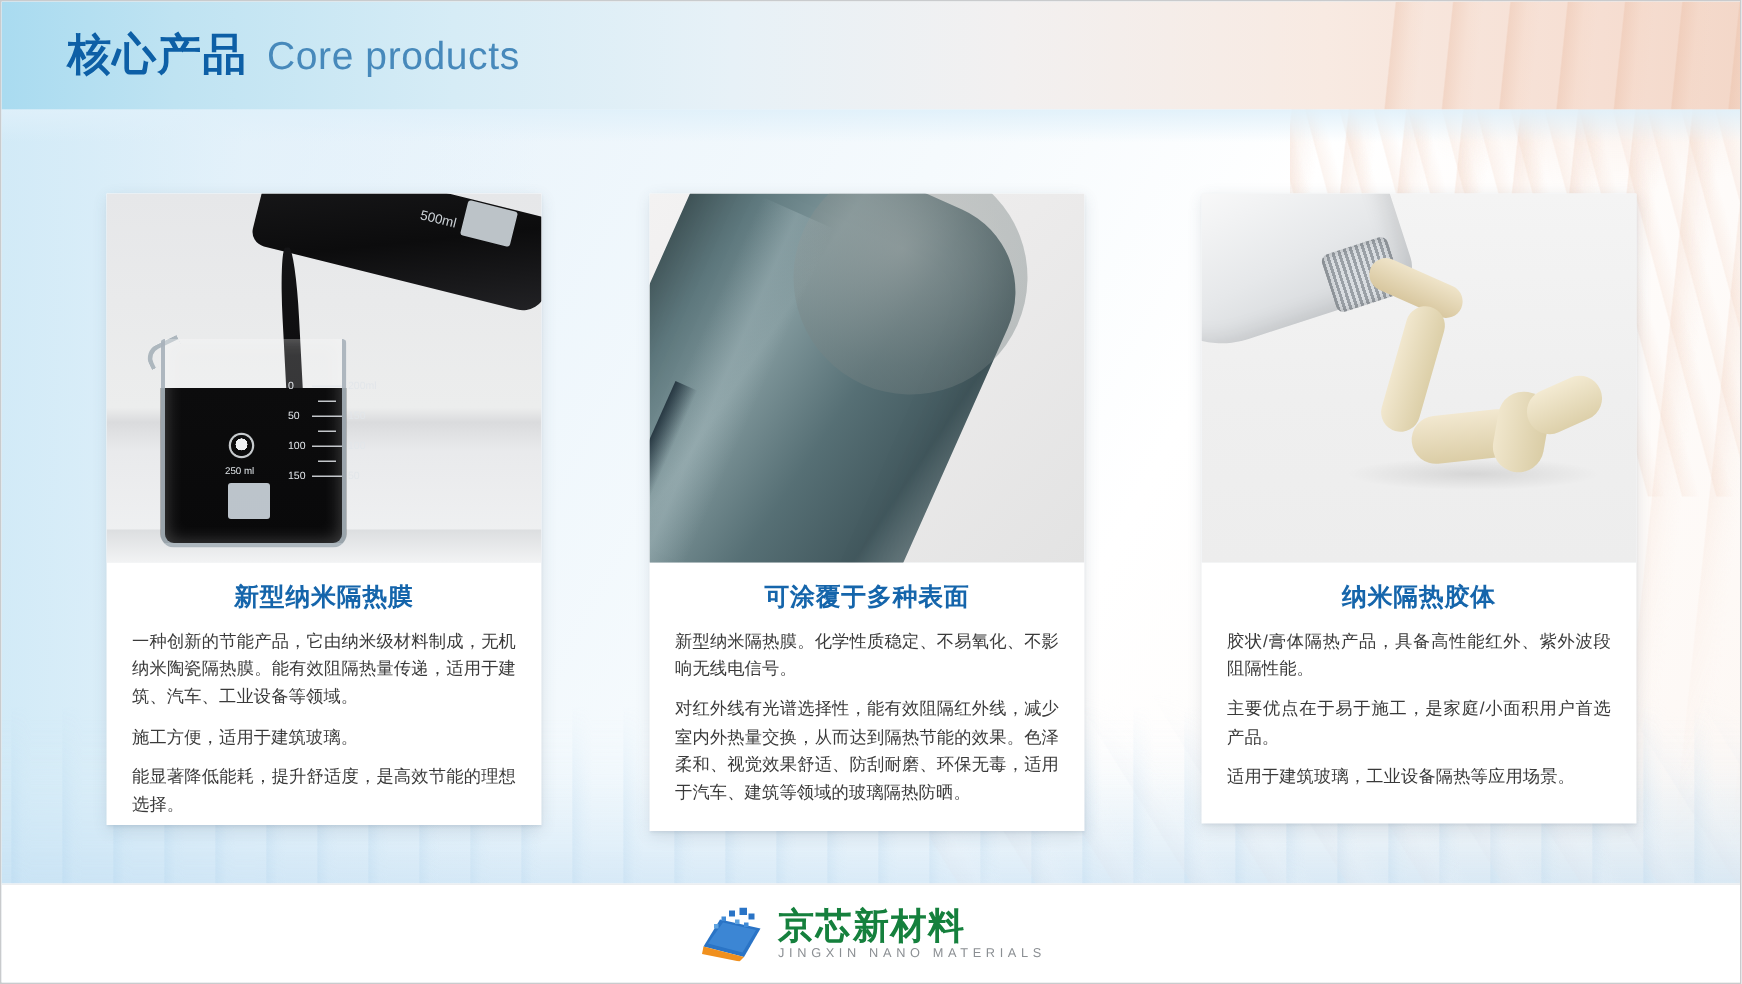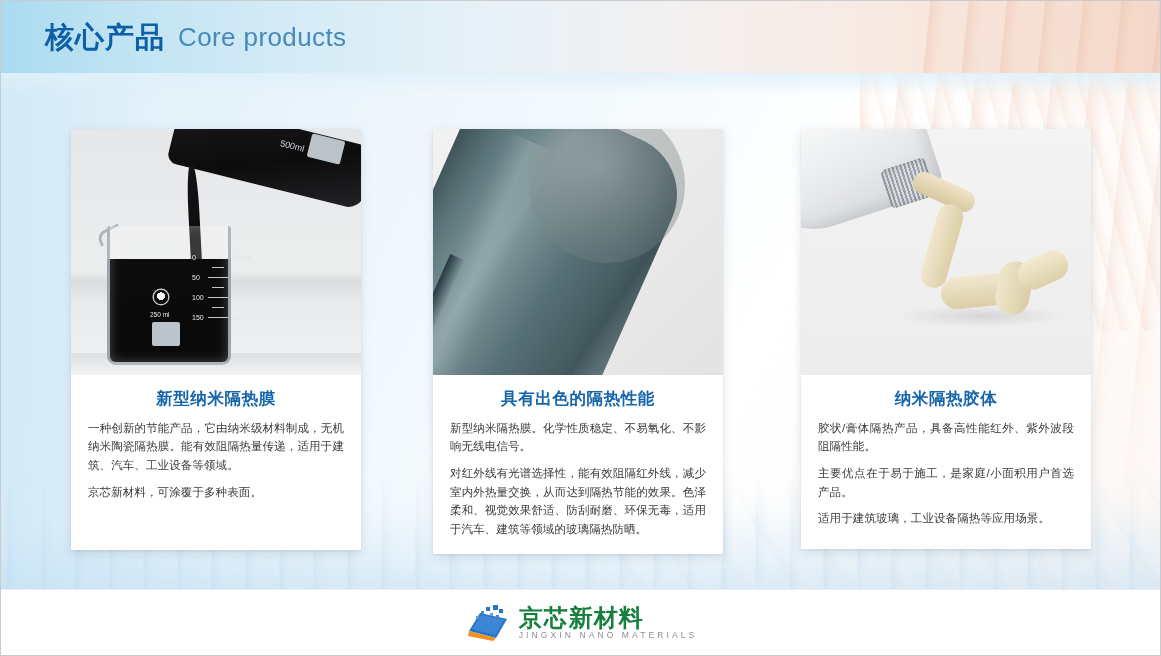--- a/index.html
+++ b/index.html
@@ -374,35 +374,36 @@
               <b style="left:40px;bottom:55px">150</b>
               <b style="left:40px;bottom:35px">100</b>
               <b style="left:40px;bottom:15px">50</b>
             </div>
           </div>
         </div>
       </div>
       <div class="card-body">
         <div class="card-title">新型纳米隔热膜</div>
         <p class="card-para">一种创新的节能产品，它由纳米级材料制成，无机纳米陶瓷隔热膜。能有效阻隔热量传递，适用于建筑、汽车、工业设备等领域。</p>
-        <p class="card-para">京芯新材料，可涂覆于多种表面。</p>
+        <p class="card-para">施工方便，适用于建筑玻璃。</p>
+        <p class="card-para">能显著降低能耗，提升舒适度，是高效节能的理想选择。</p>
       </div>
     </div>
 
     <div class="card" id="card-1">
       <div class="card-photo">
         <div class="ph2">
           <div class="roll"></div>
           <div class="roll-end"></div>
           <div class="sheen"></div>
           <div class="edge-dark"></div>
         </div>
       </div>
       <div class="card-body">
-        <div class="card-title">具有出色的隔热性能</div>
+        <div class="card-title">可涂覆于多种表面</div>
         <p class="card-para">新型纳米隔热膜。化学性质稳定、不易氧化、不影响无线电信号。</p>
         <p class="card-para">对红外线有光谱选择性，能有效阻隔红外线，减少室内外热量交换，从而达到隔热节能的效果。色泽柔和、视觉效果舒适、防刮耐磨、环保无毒，适用于汽车、建筑等领域的玻璃隔热防晒。</p>
       </div>
     </div>
 
     <div class="card" id="card-2">
       <div class="card-photo">
         <div class="ph3">
           <div class="shadow"></div>
           <div class="tube"></div>

